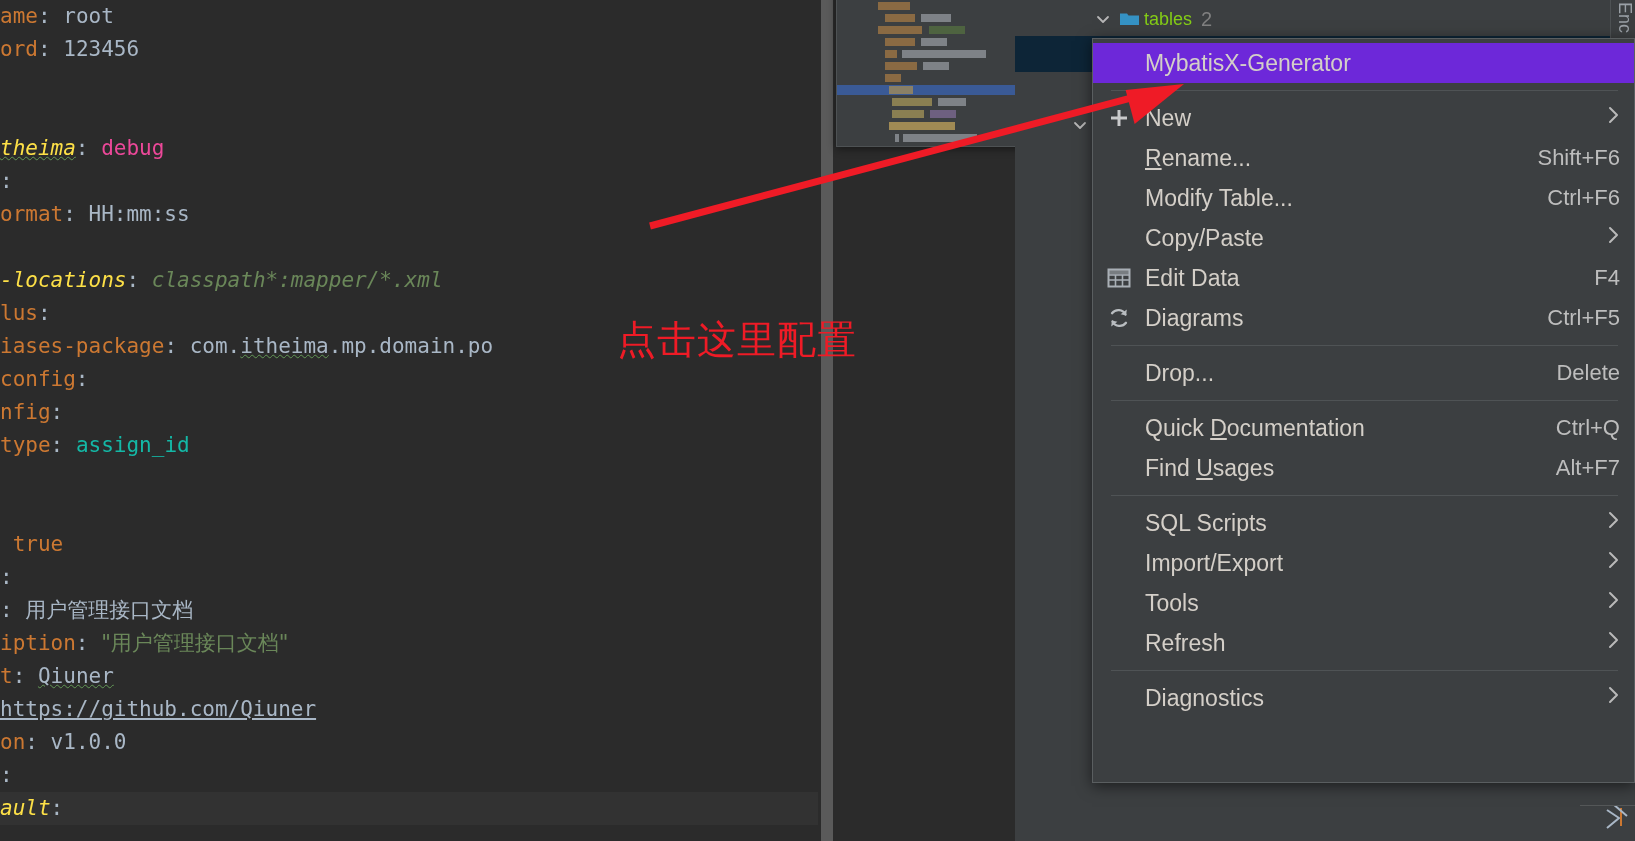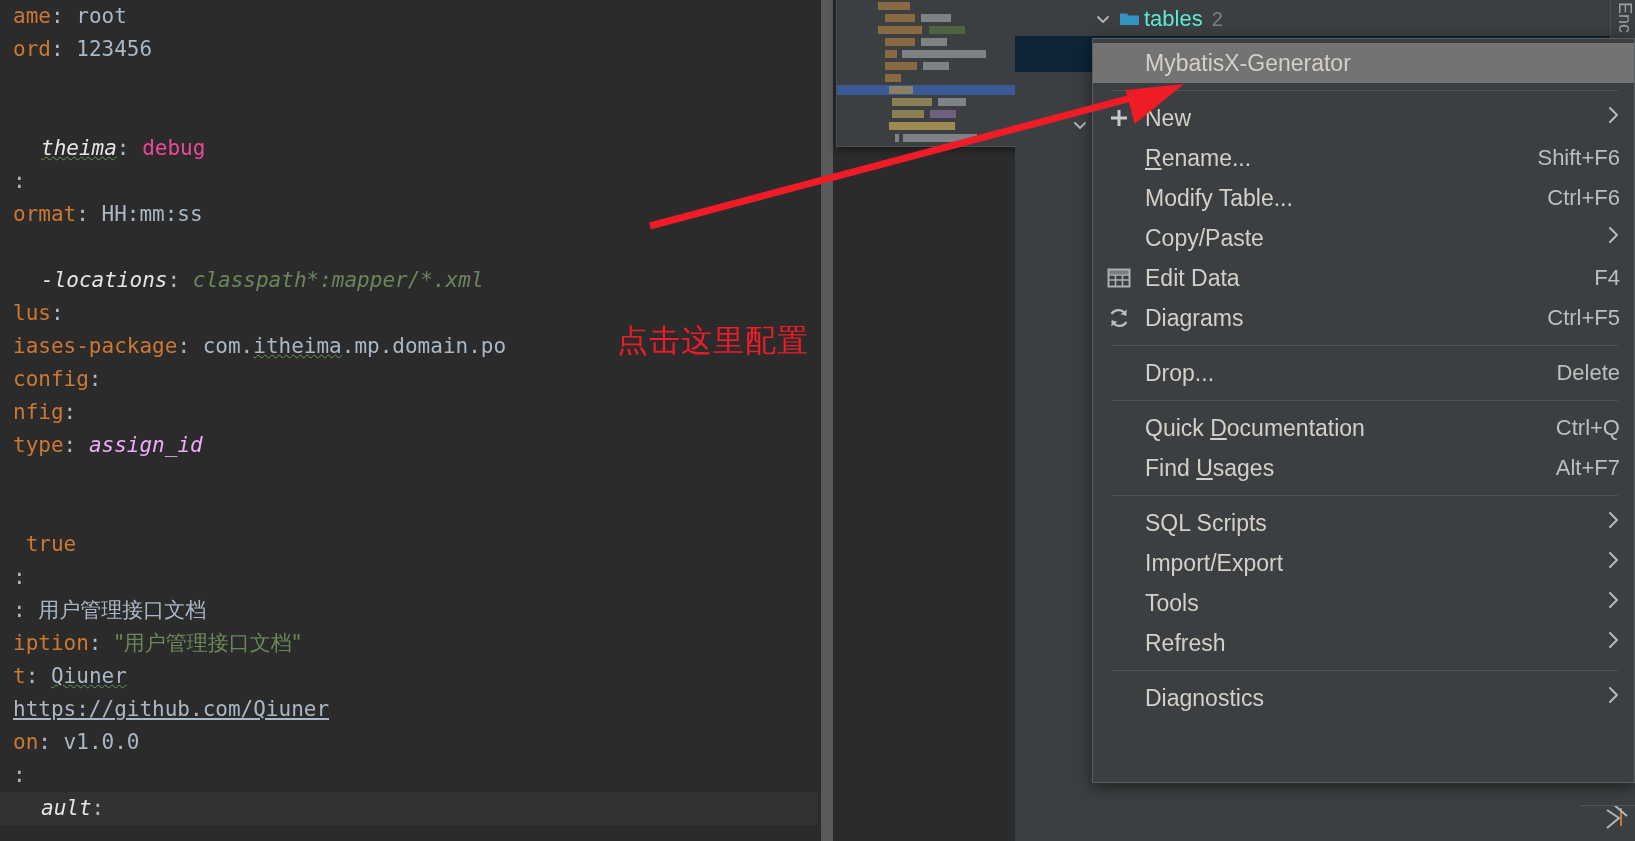--- a/index.html
+++ b/index.html
@@ -31,48 +31,48 @@
   .code {
     position: absolute; left: 0; top: 0;
     width: 818px;
     font-family: "DejaVu Sans Mono", monospace;
     font-size: 21px;
     line-height: 33px;
     white-space: pre;
   }
   .code .ln {
     height: 33px;
-    padding-left: 13px;
+    padding-left: 0px;
     white-space: pre;
   }
   .tok-key      { color: #cc7832; }
-  .tok-key-it   { color: #e5e5e5; font-style: italic; margin-left: 28px; }
+  .tok-key-it   { color: #fde047; font-style: italic; }
   .tok-val      { color: #a9b7c6; }
   .tok-str      { color: #6a8759; font-style: italic; }
   .tok-num      { color: #a9b7c6; }
   .tok-orange   { color: #cc7832; text-align: center; }
   .tok-yellow   { color: #ec4899; }
-  .tok-purple   { color: #f0abfc; font-style: italic; }
+  .tok-purple   { color: #14b8a6; }
   .tok-cjk      { color: #a9b7c6; font-family: "DejaVu Sans", sans-serif; }
   .tok-cjk-str  { color: #6a8759; font-family: "DejaVu Sans", sans-serif; }
   .tok-link     { color: #a9b7c6; text-decoration: underline; }
   .squiggle {
     text-decoration: underline;
     text-decoration-style: wavy;
     text-decoration-color: #629755;
     text-decoration-thickness: 1px;
   }
 
   
   .annotation-cjk {
     position: absolute;
     left: 617px; top: 318px;
     color: #ef1b26;
     font-family: "DejaVu Sans", sans-serif;
-    font-size: 31px;
+    font-size: 39px;
     line-height: 44px;
     letter-spacing: 1px;
     white-space: nowrap;
     z-index: 40;
   }
   .arrow-svg {
     position: absolute; left: 0; top: 0;
     width: 1635px; height: 841px;
     pointer-events: none;
     z-index: 45;
@@ -124,21 +124,21 @@
     position: absolute; display: flex; align-items: center;
     height: 34px;
     font-size: 21px;
     color: #bbbbbb;
   }
   .tree-chevron {
     width: 26px; display: flex; align-items: center; justify-content: center;
     color: #b0b0b0;
   }
   .folder-icon { width: 28px; display: flex; align-items: center; justify-content: center; }
-  .tree-label { color: #5eead4; font-size: 22px; }
+  .tree-label { color: #84cc16; font-size: 18px; }
   .tree-count { color: #808080; font-size: 20px; margin-left: 9px; }
 
   .db-selected-row {
     position: absolute; left: 0px; top: 36px;
     width: 620px; height: 36px;
     background: #0d2537;
   }
 
   
   .enc-tab {
@@ -191,21 +191,21 @@
   .ctx-item {
     position: relative;
     display: flex; align-items: center;
     height: 40px;
     padding: 0 14px 0 0;
     color: #d4cfc8;
     font-size: 23px;
     white-space: nowrap;
     cursor: default;
   }
-  .ctx-item.highlight { background: #737373; }
+  .ctx-item.highlight { background: #6d28d9; }
   .ctx-icon {
     width: 52px; min-width: 52px;
     display: flex; align-items: center; justify-content: center;
     color: #afb1b3;
   }
   .ctx-label { flex: 1 1 auto; }
   .ctx-label u { text-decoration: underline; }
   .ctx-accel {
     color: #bdbdbd; font-size: 22px;
     margin-left: 22px;

